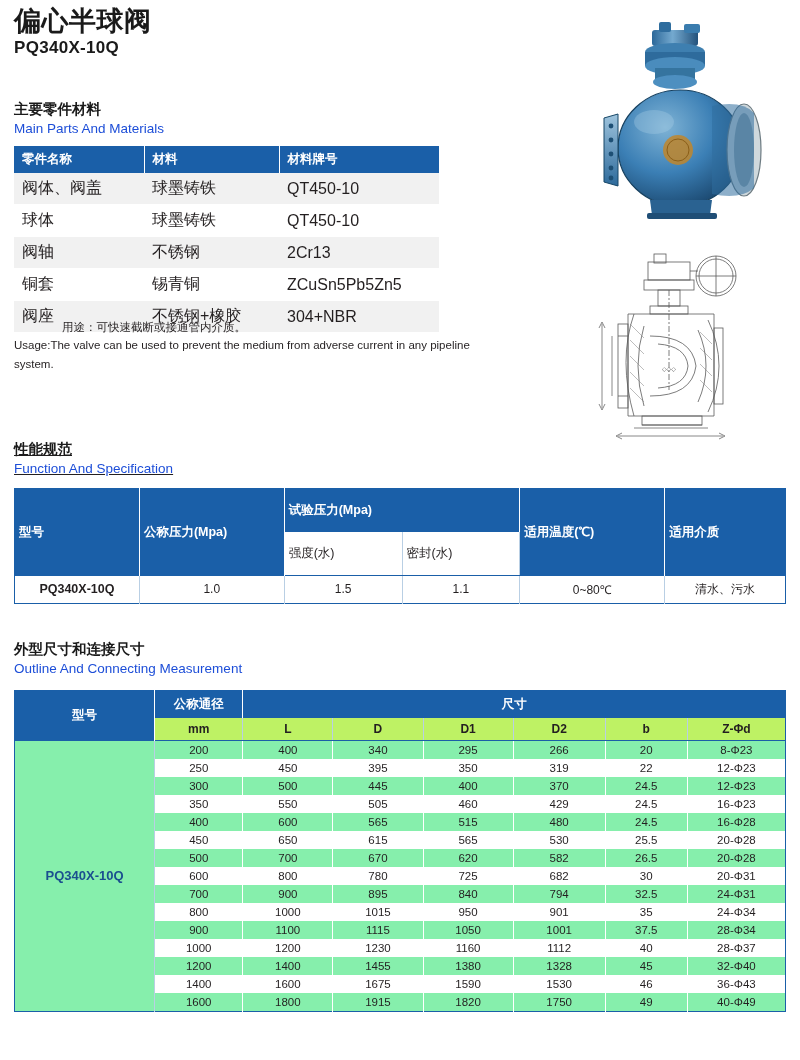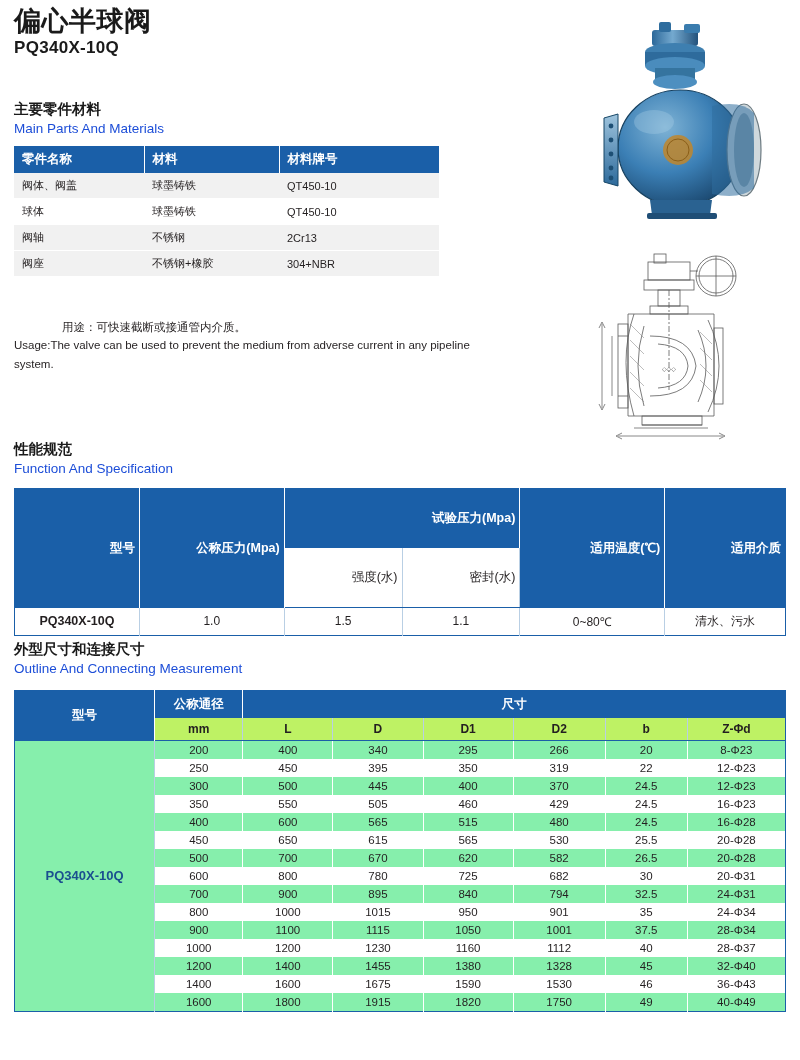--- a/index.html
+++ b/index.html
@@ -38,41 +38,41 @@
     position: absolute; left: 14px; top: 146px; width: 425px;
     font-size: 12.5px;
   }
   .t1 th {
     background: #1a5fa8; color: #ffffff; font-weight: bold;
     text-align: left; padding: 5px 8px; font-size: 12.5px;
     border-right: 1px solid #ffffff;
   }
   .t1 th:last-child { border-right: none; }
   .t1 td {
-    padding: 5px 8px; font-size: 11px; color: #231f20;
+    padding: 5px 8px; font-size: 16px; color: #231f20;
     border-bottom: 1px solid #ffffff;
   }
   .t1 tr.odd td { background: #f1f1f1; }
   .t1 tr.even td { background: #ffffff; }
   .t1 col.c1 { width: 130px; }
   .t1 col.c2 { width: 135px; }
   .t1 col.c3 { width: 160px; }
 
   .usage { position: absolute; left: 14px; top: 318px; width: 470px; }
   .usage .l1 { font-size: 11.5px; color: #231f20; line-height: 1.6; margin-left: 48px; }
   .usage .l2 { font-size: 11.5px; color: #231f20; line-height: 1.6; }
 
   
   .t2 {
     position: absolute; left: 14px; top: 488px; width: 772px;
     font-size: 12px; border: 1px solid #1a5fa8;
   }
   .t2 th {
     background: #1a5fa8; color: #fff; font-weight: bold; font-size: 12.5px;
-    padding: 21px 4px; text-align: right; border-right: 1px solid #fff;
+    padding: 13px 4px; text-align: left; border-right: 1px solid #fff;
   }
   .t2 th:last-child { border-right: none; }
   .t2 td {
     padding: 5px 4px; text-align: center; font-size: 12px;
     border-right: 1px solid #b9cfe4;
   }
   .t2 td:last-child { border-right: none; }
   .t2 tr.data td { background: #ffffff; }
   .t2 td.model { font-weight: bold; font-size: 12.5px; text-align: center; }
 
@@ -263,34 +263,39 @@
       <tr class="even">
         <td>球体</td>
         <td>球墨铸铁</td>
         <td>QT450-10</td>
       </tr>
       <tr class="odd">
         <td>阀轴</td>
         <td>不锈钢</td>
         <td>2Cr13</td>
       </tr>
+      <tr class="even">
+        <td>铜套</td>
+        <td>锡青铜</td>
+        <td>ZCuSn5Pb5Zn5</td>
+      </tr>
       <tr class="odd">
         <td>阀座</td>
         <td>不锈钢+橡胶</td>
         <td>304+NBR</td>
       </tr>
     </tbody>
   </table>
 
   <div class="usage">
     <div class="l1">用途：可快速截断或接通管内介质。</div>
     <div class="l2">Usage:The valve can be used to prevent the medium from adverse current in any pipeline system.</div>
   </div>
 
-  <div class="sec-title" style="left:14px; top:440px;">
+  <div class="sec-title" style="left:14px; top:440px;text-decoration:underline;">
     <div class="cn">性能规范</div>
     <div class="en">Function And Specification</div>
   </div>
 
   <table class="t2">
     <colgroup>
       <col style="width:125px">
         <col style="width:145px">
       <col style="width:118px">
         <col style="width:118px">

